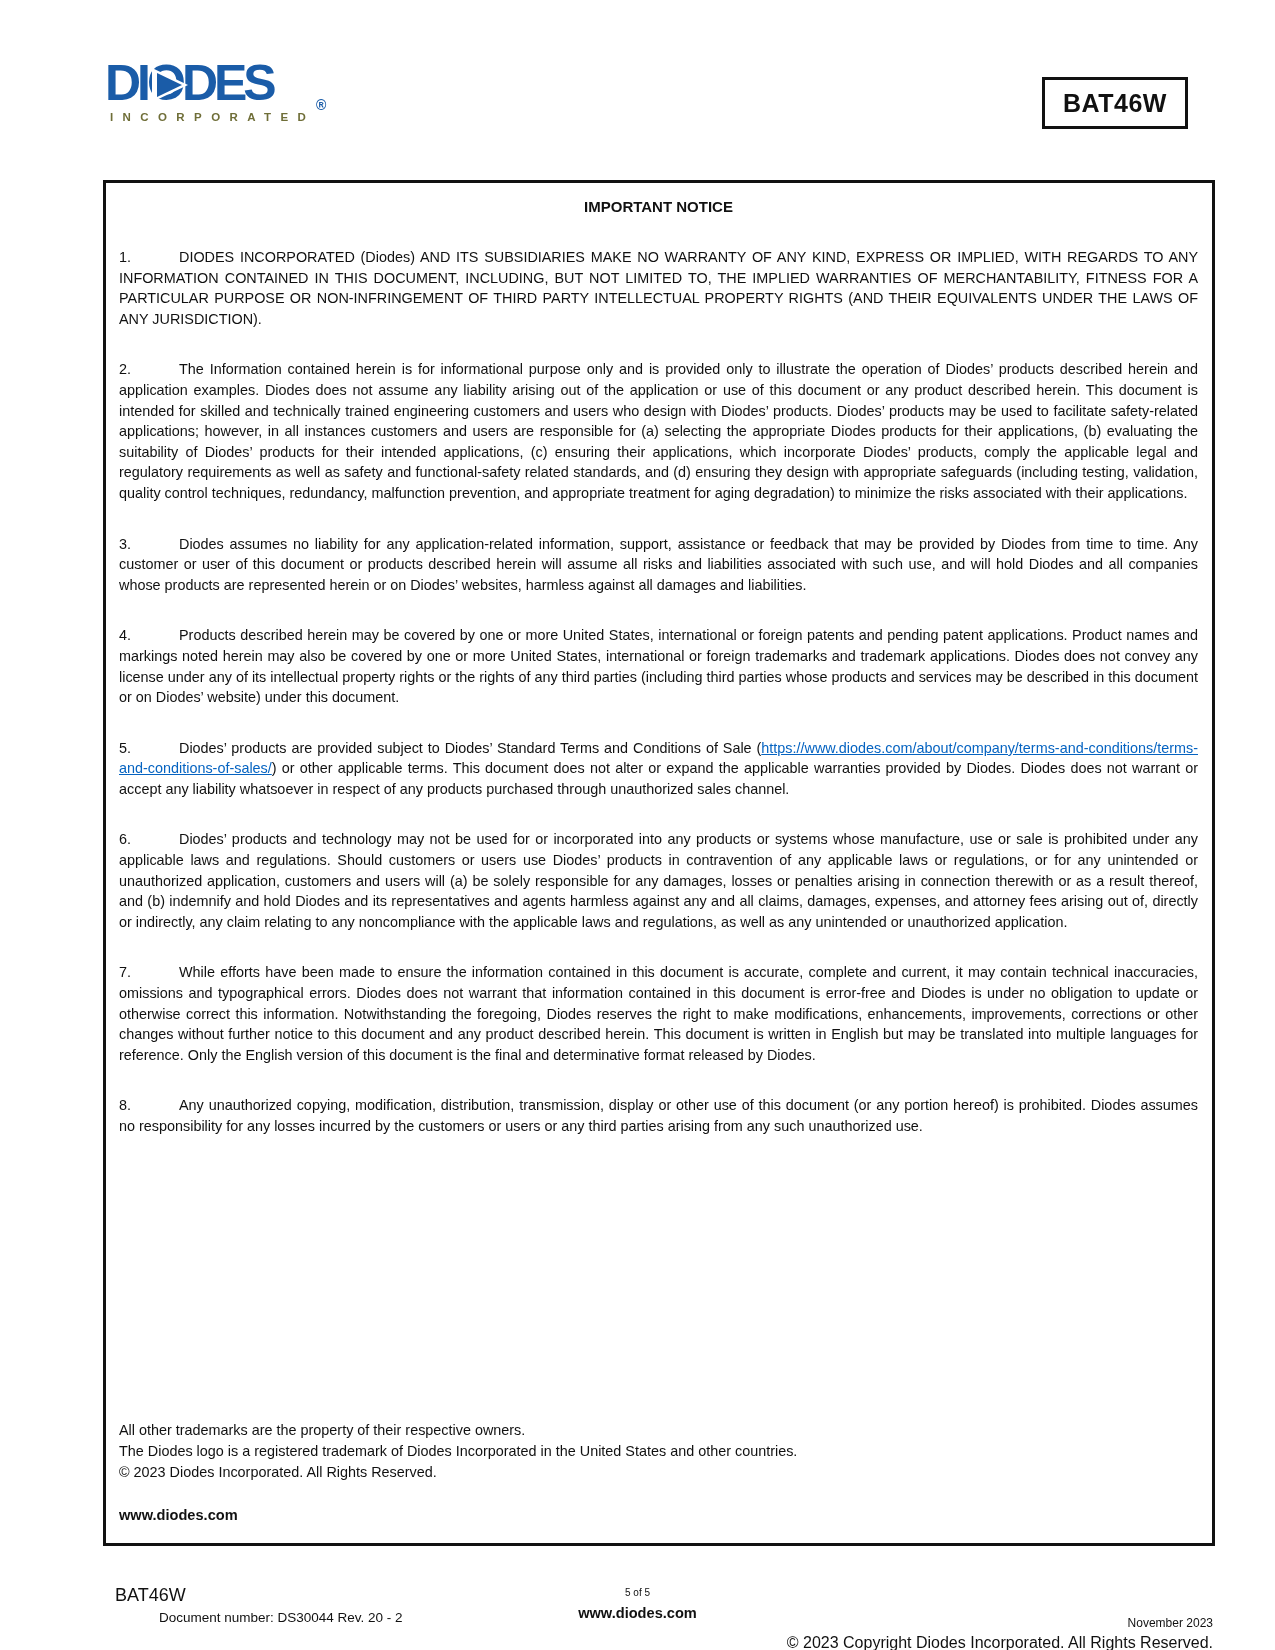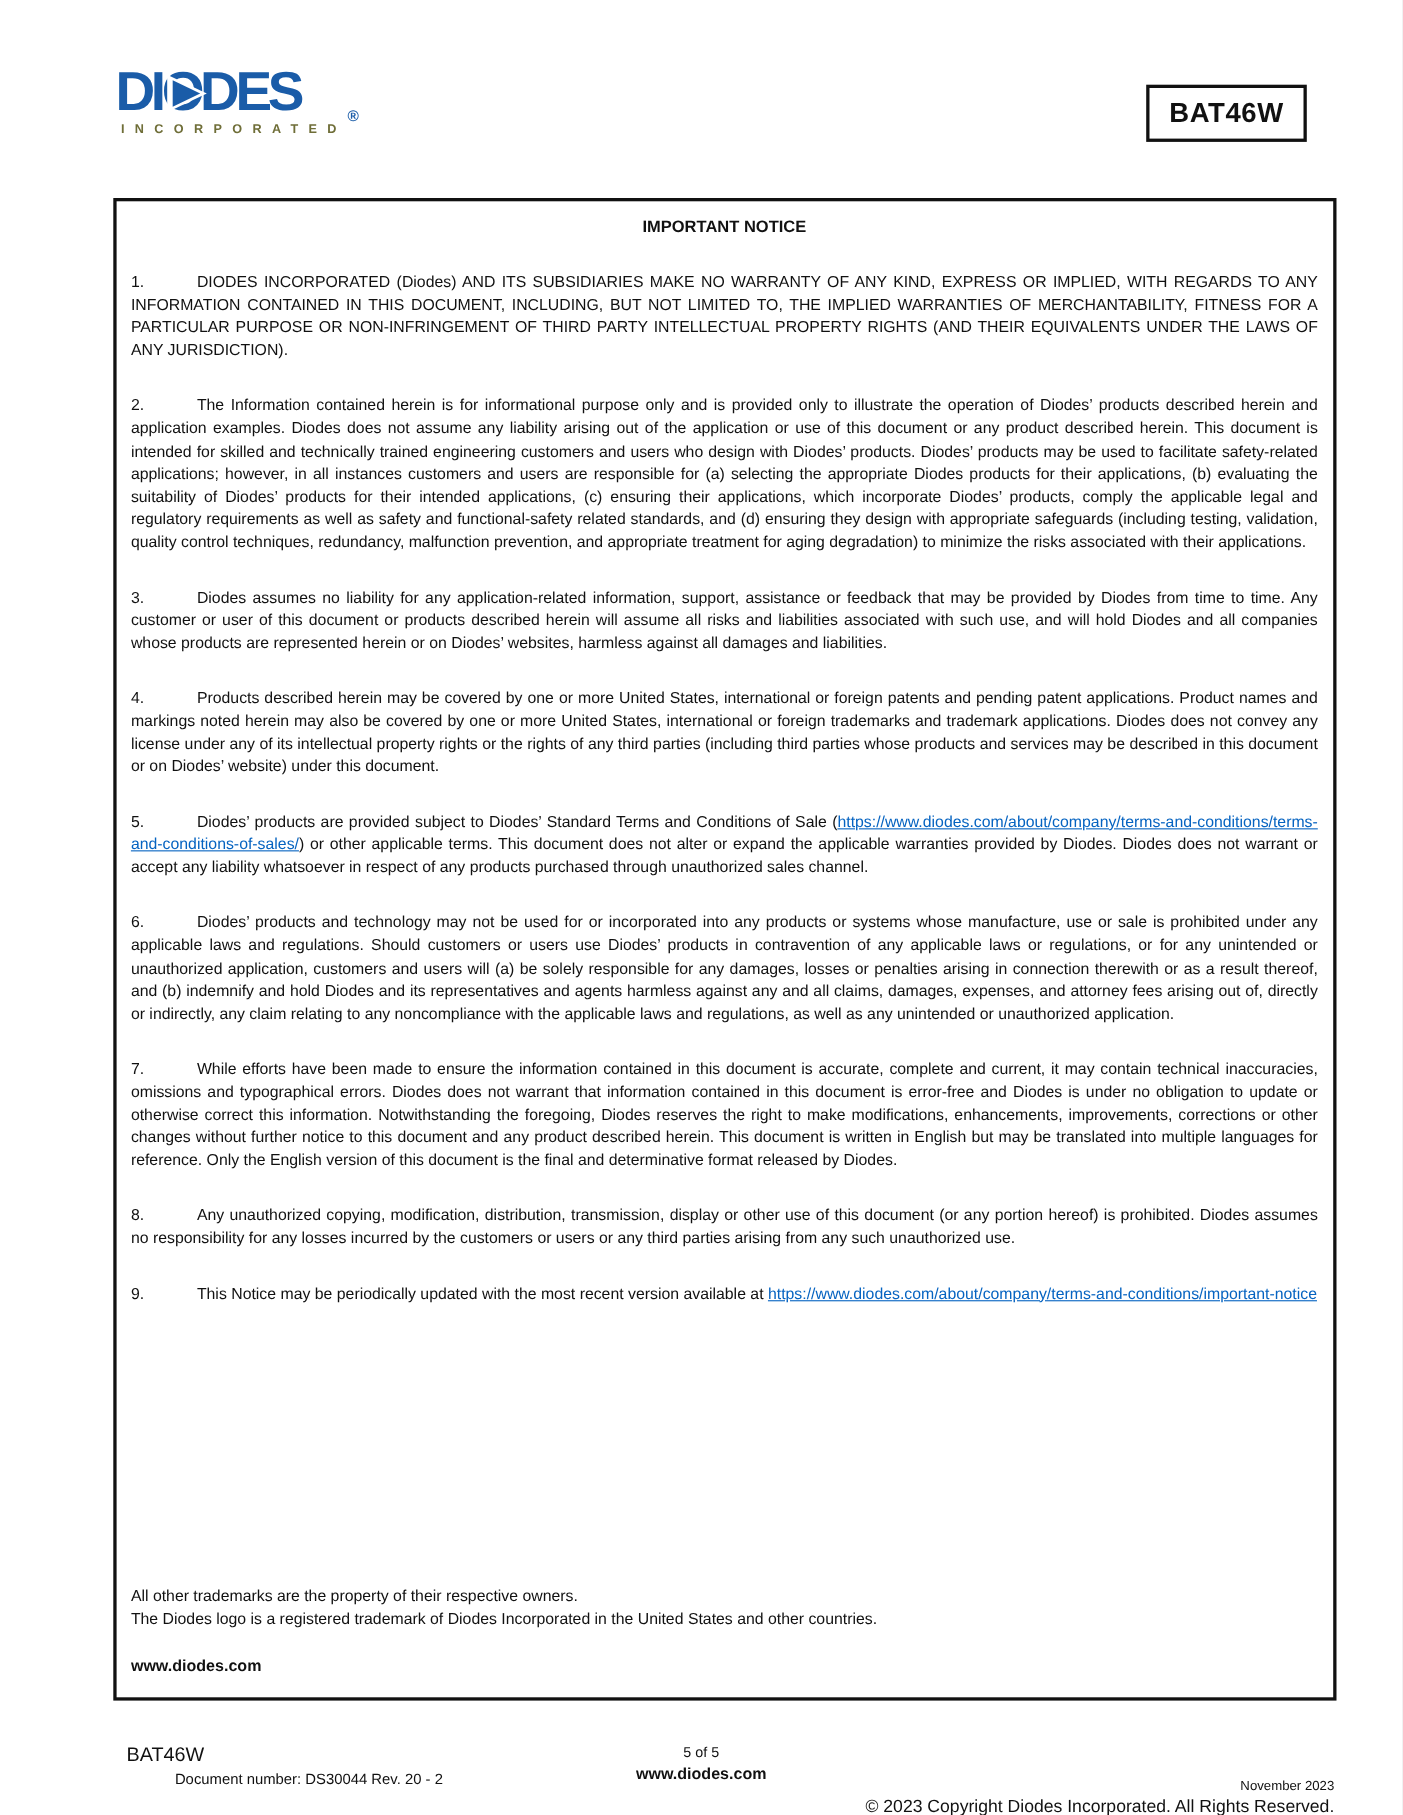--- a/index.html
+++ b/index.html
@@ -45,21 +45,21 @@
   }
   .box-website{
     position:absolute;left:13px;bottom:20px;
     font-size:14.6px;font-weight:bold;
   }
   
   .footer-left{position:absolute;left:115px;top:1583px;}
   .footer-part{font-size:18px;line-height:24px;}
   .footer-doc{font-size:13.5px;line-height:21px;margin-left:44px;}
   .footer-center{position:absolute;left:0;right:0;top:1583px;text-align:center;}
-  .footer-page{font-size:13px;line-height:20px;}
+  .footer-page{font-size:10px;line-height:20px;}
   .footer-site{font-size:14.6px;font-weight:bold;line-height:21px;}
   .footer-right{position:absolute;right:62px;top:1585px;text-align:right;}
   .footer-date{font-size:12px;line-height:20px;margin-top:28px;}
   .footer-copy{font-size:16px;line-height:19px;}
 </style>
 </head>
 <body>
 
 <div class="page">
 
@@ -89,25 +89,25 @@
     <p class="para"><span class="pnum">4.</span><span>Products described herein may be covered by one or more United States, international or foreign patents and pending patent applications. Product names and markings noted herein may also be covered by one or more United States, international or foreign trademarks and trademark applications. Diodes does not convey any license under any of its intellectual property rights or the rights of any third parties (including third parties whose products and services may be described in this document or on Diodes’ website) under this document.</span></p>
 
     <p class="para"><span class="pnum">5.</span><span>Diodes’ products are provided subject to Diodes’ Standard Terms and Conditions of Sale (</span><a class="link">https://www.diodes.com/about/company/terms-and-conditions/terms-and-conditions-of-sales/</a><span>) or other applicable terms. This document does not alter or expand the applicable warranties provided by Diodes. Diodes does not warrant or accept any liability whatsoever in respect of any products purchased through unauthorized sales channel.</span></p>
 
     <p class="para"><span class="pnum">6.</span><span>Diodes’ products and technology may not be used for or incorporated into any products or systems whose manufacture, use or sale is prohibited under any applicable laws and regulations. Should customers or users use Diodes’ products in contravention of any applicable laws or regulations, or for any unintended or unauthorized application, customers and users will (a) be solely responsible for any damages, losses or penalties arising in connection therewith or as a result thereof, and (b) indemnify and hold Diodes and its representatives and agents harmless against any and all claims, damages, expenses, and attorney fees arising out of, directly or indirectly, any claim relating to any noncompliance with the applicable laws and regulations, as well as any unintended or unauthorized application.</span></p>
 
     <p class="para"><span class="pnum">7.</span><span>While efforts have been made to ensure the information contained in this document is accurate, complete and current, it may contain technical inaccuracies, omissions and typographical errors. Diodes does not warrant that information contained in this document is error-free and Diodes is under no obligation to update or otherwise correct this information. Notwithstanding the foregoing, Diodes reserves the right to make modifications, enhancements, improvements, corrections or other changes without further notice to this document and any product described herein. This document is written in English but may be translated into multiple languages for reference. Only the English version of this document is the final and determinative format released by Diodes.</span></p>
 
     <p class="para"><span class="pnum">8.</span><span>Any unauthorized copying, modification, distribution, transmission, display or other use of this document (or any portion hereof) is prohibited. Diodes assumes no responsibility for any losses incurred by the customers or users or any third parties arising from any such unauthorized use.</span></p>
 
-    <p class="para"><span class="pnum">9.</span><span>This Notice may be periodically updated with the most recent version available at </span><a class="link">https://www.diodes.com/about/company/terms-and-conditions/important-notice</a><span></span></p>
 
     <div class="trademark-block">
       <div>All other trademarks are the property of their respective owners.</div>
       <div>The Diodes logo is a registered trademark of Diodes Incorporated in the United States and other countries.</div>
+      <div>© 2023 Diodes Incorporated. All Rights Reserved.</div>
     </div>
 
     <div class="box-website">www.diodes.com</div>
   </div>
 
   <div class="footer-left">
     <div class="footer-part">BAT46W</div>
     <div class="footer-doc">Document number: DS30044 Rev. 20 - 2</div>
   </div>
 

